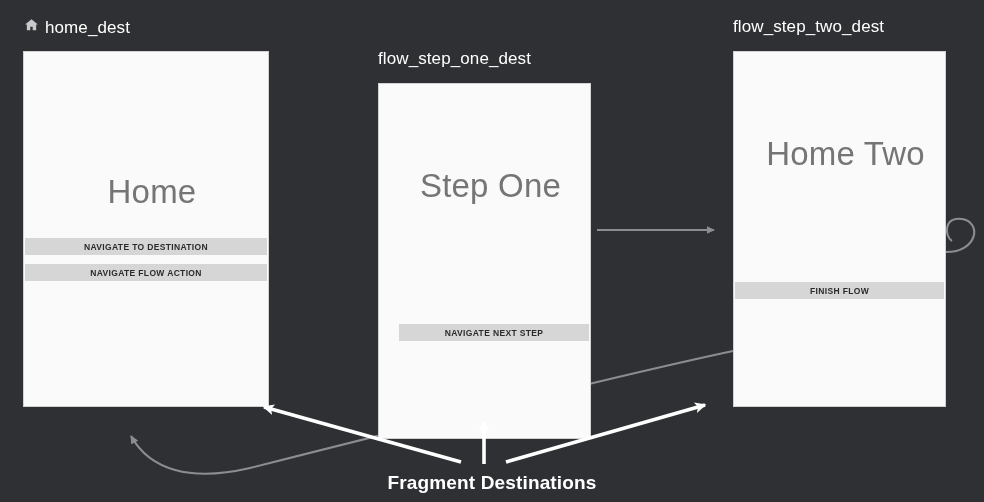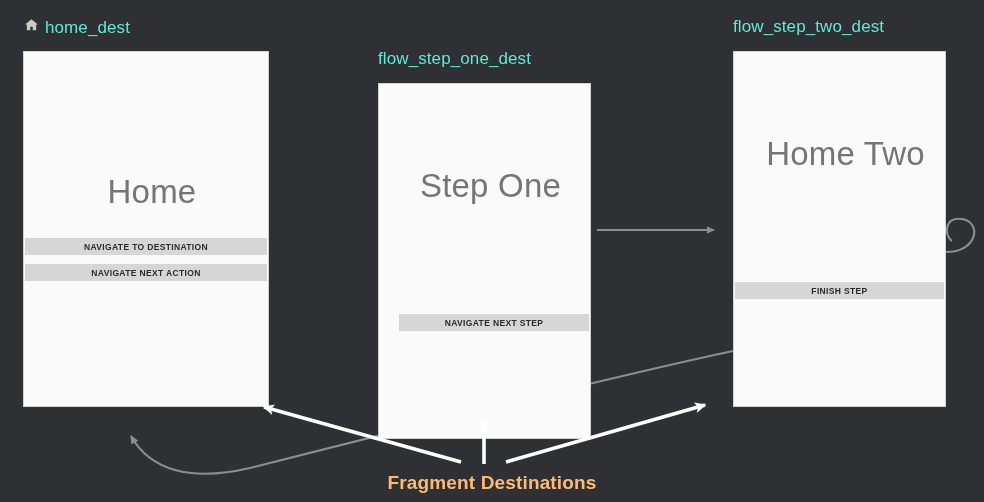--- a/index.html
+++ b/index.html
@@ -38,21 +38,21 @@
     position: absolute;
     z-index: 3;
   }
   .dest-label {
     position: absolute;
     left: 0;
     top: -34px;
     display: flex;
     align-items: center;
     gap: 5px;
-    color: #5eead4;
+    color: #ffffff;
     font-size: 17px;
     letter-spacing: 0.1px;
     white-space: nowrap;
   }
   .home-icon { display: block; }
   .phone {
     position: relative;
     background: #fafafa;
     border: 1px solid #d2d2d2;
     box-sizing: border-box;
@@ -91,21 +91,21 @@
     height: 17px;
     border: none;
     box-sizing: border-box;
     font-family: "Liberation Sans", sans-serif;
   }
 
   
   .callout {
     position: absolute;
     z-index: 7;
-    color: #fdba74;
+    color: #ffffff;
     font-size: 19px;
     font-weight: bold;
     letter-spacing: 0.15px;
     white-space: nowrap;
     text-align: center;
   }
 </style>
 </head>
 <body>
 
@@ -135,47 +135,47 @@
           <path fill="#c9c9c9" d="M12 3.2 2.4 11.1h2.6V20h5.2v-5.4h3.6V20h5.2v-8.9h2.6z"></path>
         </svg>
       </span>
       <span>home_dest</span>
     </div>
 
     <div class="phone" style="width:246px; height:356px;">
       <div class="screen-title" style="top:121px;">Home</div>
       <div class="btn-stack" style="top:186px;">
         <button class="mat-button">NAVIGATE TO DESTINATION</button>
-        <button class="mat-button">NAVIGATE NEXT ACTION</button>
+        <button class="mat-button">NAVIGATE FLOW ACTION</button>
       </div>
     </div>
   </div>
 
   <div class="dest-node" style="left:378px; top:51px; width:213px; height:356px;margin-top:32px;">
     <div class="dest-label">
       <span>flow_step_one_dest</span>
     </div>
 
     <div class="phone" style="width:213px; height:356px;">
       <div class="screen-title" style="top:83px;">Step One</div>
-      <div class="btn-stack" style="top:230px;padding-left:20px;">
+      <div class="btn-stack" style="top:240px;padding-left:20px;">
         <button class="mat-button">NAVIGATE NEXT STEP</button>
       </div>
     </div>
   </div>
 
   <div class="dest-node" style="left:733px; top:51px; width:232px; height:356px;">
     <div class="dest-label">
       <span>flow_step_two_dest</span>
     </div>
 
     <div class="phone" style="width:213px; height:356px;">
       <div class="screen-title" style="top:83px;">Home Two</div>
       <div class="btn-stack" style="top:230px;">
-        <button class="mat-button">FINISH STEP</button>
+        <button class="mat-button">FINISH FLOW</button>
       </div>
     </div>
   </div>
 
   <svg class="edges-layer edges-over" width="984" height="502" viewBox="0 0 984 502">
     <defs>
       <marker id="white-arrow" markerWidth="13" markerHeight="13" refX="10.5" refY="6.5" orient="auto" markerUnits="userSpaceOnUse">
         <path d="M0.5,1 L12,6.5 L0.5,12 L3.2,6.5 Z" fill="#ffffff"></path>
       </marker>
     </defs>

